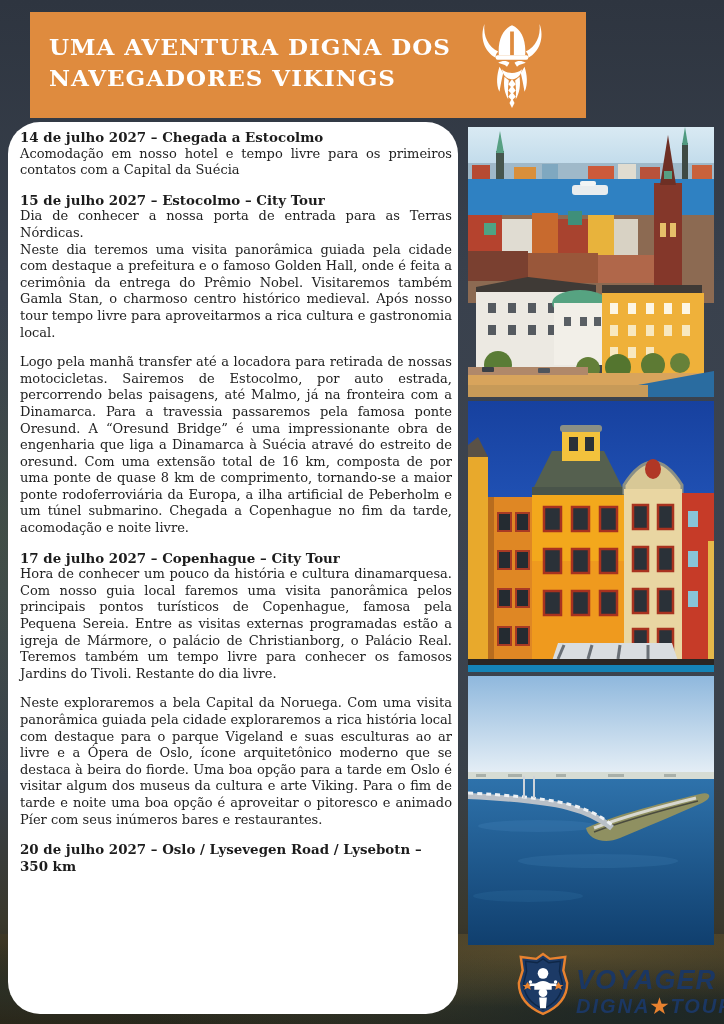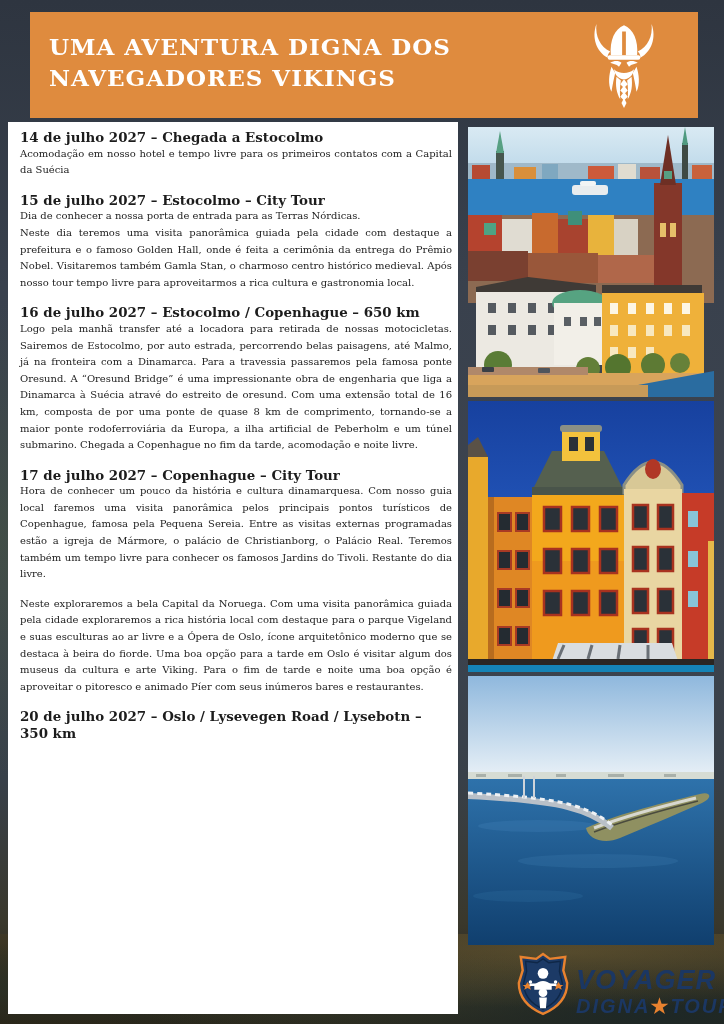--- a/index.html
+++ b/index.html
@@ -8,31 +8,31 @@
     background:linear-gradient(180deg,#2e3540 0%,#39414d 28%,#3d444f 58%,#384049 76%,#3a382c 90%,#262218 100%);}
   .bg-green-tint{position:absolute;left:0;top:280px;width:120px;height:520px;
     background:radial-gradient(ellipse at 0% 50%,rgba(74,94,58,.38),transparent 65%);pointer-events:none;}
   .bg-landscape{position:absolute;left:0;top:934px;width:724px;height:90px;
     background:
       radial-gradient(ellipse at 78% 20%,rgba(110,94,52,.55),transparent 55%),
       radial-gradient(ellipse at 90% 90%,rgba(28,40,40,.9),transparent 60%),
       radial-gradient(ellipse at 55% 70%,rgba(96,82,44,.5),transparent 50%),
       radial-gradient(ellipse at 15% 60%,rgba(40,48,40,.8),transparent 60%),
       linear-gradient(180deg,#3e3826,#2a2517);}
-  .header-box{position:absolute;left:30px;top:12px;width:668px;height:106px;}
+  .header-box{position:absolute;left:30px;top:12px;width:556px;height:106px;}
   .header-title{position:absolute;left:19px;top:19px;width:480px;
     font-weight:bold;font-size:23px;line-height:31px;letter-spacing:1px;color:#ffffff;
     white-space:pre-line;}
   .viking{position:absolute;right:36px;top:7px;width:76px;height:94px;}
   .text-panel{position:absolute;left:8px;top:122px;width:450px;height:892px;
-    background:#ffffff;box-sizing:border-box;padding:7px 6px 6px 12px;overflow:hidden;}
+    background:#ffffff;box-sizing:border-box;padding:7px 6px 6px 12px;overflow:hidden;border-radius:32px;}
   .section{margin-bottom:13px;}
   .section:last-child{margin-bottom:0;}
   .section-heading{font-weight:bold;font-size:13.4px;line-height:16.6px;color:#1c1c1c;}
-  .section-body{font-size:10px;line-height:16.6px;color:#222222;
+  .section-body{font-size:13px;line-height:16.6px;color:#222222;
     text-align:justify;white-space:pre-line;}
   .photo{position:absolute;left:468px;width:246px;overflow:hidden;}
   .photo svg{display:block;}
   #photo-1{top:127px;height:270px;}
   #photo-2{top:401px;height:271px;}
   #photo-3{top:676px;height:269px;}
   .logo{position:absolute;left:514px;top:950px;width:206px;height:66px;display:flex;align-items:flex-end;}
   .logo-shield{width:58px;height:64px;flex:0 0 auto;}
   .logo-text{margin-left:4px;font-family:"Liberation Sans",sans-serif;font-style:italic;line-height:1;}
   .logo-brand{font-weight:bold;font-size:27px;letter-spacing:1px;}
@@ -74,21 +74,20 @@
     <div class="section">
       <div class="section-heading">14 de julho 2027 – Chegada a Estocolmo</div>
       <div class="section-body">Acomodação em nosso hotel e tempo livre para os primeiros contatos com a Capital da Suécia</div>
     </div>
     <div class="section">
       <div class="section-heading">15 de julho 2027 – Estocolmo – City Tour</div>
       <div class="section-body">Dia de conhecer a nossa porta de entrada para as Terras Nórdicas.
 Neste dia teremos uma visita panorâmica guiada pela cidade com destaque a prefeitura e o famoso Golden Hall, onde é feita a cerimônia da entrega do Prêmio Nobel. Visitaremos também Gamla Stan, o charmoso centro histórico medieval. Após nosso tour tempo livre para aproveitarmos a rica cultura e gastronomia local.</div>
     </div>
     <div class="section">
-      <div class="section-heading">16 de julho 2027 – Estocolmo / Copenhague – 650 km</div>
       <div class="section-body">Logo pela manhã transfer até a locadora para retirada de nossas motocicletas. Sairemos de Estocolmo, por auto estrada, percorrendo belas paisagens, até Malmo, já na fronteira com a Dinamarca. Para a travessia passaremos pela famosa ponte Oresund. A “Oresund Bridge” é uma impressionante obra de engenharia que liga a Dinamarca à Suécia atravé do estreito de oresund. Com uma extensão total de 16 km, composta de por uma ponte de quase 8 km de comprimento, tornando-se a maior ponte rodoferroviária da Europa, a ilha artificial de Peberholm e um túnel submarino. Chegada a Copenhague no fim da tarde, acomodação e noite livre.</div>
     </div>
     <div class="section">
       <div class="section-heading">17 de julho 2027 – Copenhague – City Tour</div>
       <div class="section-body">Hora de conhecer um pouco da história e cultura dinamarquesa. Com nosso guia local faremos uma visita panorâmica pelos principais pontos turísticos de Copenhague, famosa pela Pequena Sereia. Entre as visitas externas programadas estão a igreja de Mármore, o palácio de Christianborg, o Palácio Real. Teremos também um tempo livre para conhecer os famosos Jardins do Tivoli. Restante do dia livre.</div>
     </div>
     <div class="section">
     </div>
     <div class="section">
       <div class="section-body">Neste exploraremos a bela Capital da Noruega. Com uma visita panorâmica guiada pela cidade exploraremos a rica história local com destaque para o parque Vigeland e suas esculturas ao ar livre e a Ópera de Oslo, ícone arquitetônico moderno que se destaca à beira do fiorde. Uma boa opção para a tarde em Oslo é visitar algum dos museus da cultura e arte Viking. Para o fim de tarde e noite uma boa opção é aproveitar o pitoresco e animado Píer com seus inúmeros bares e restaurantes.</div>

